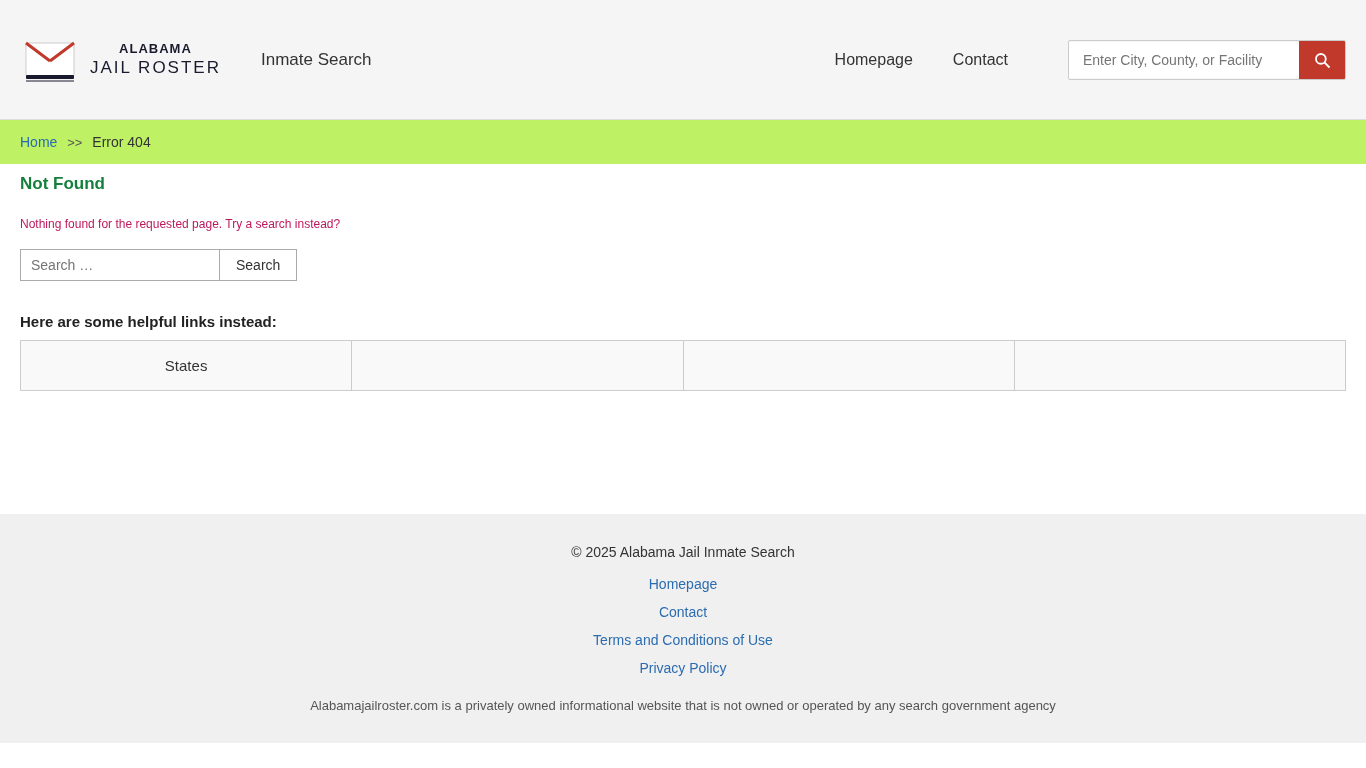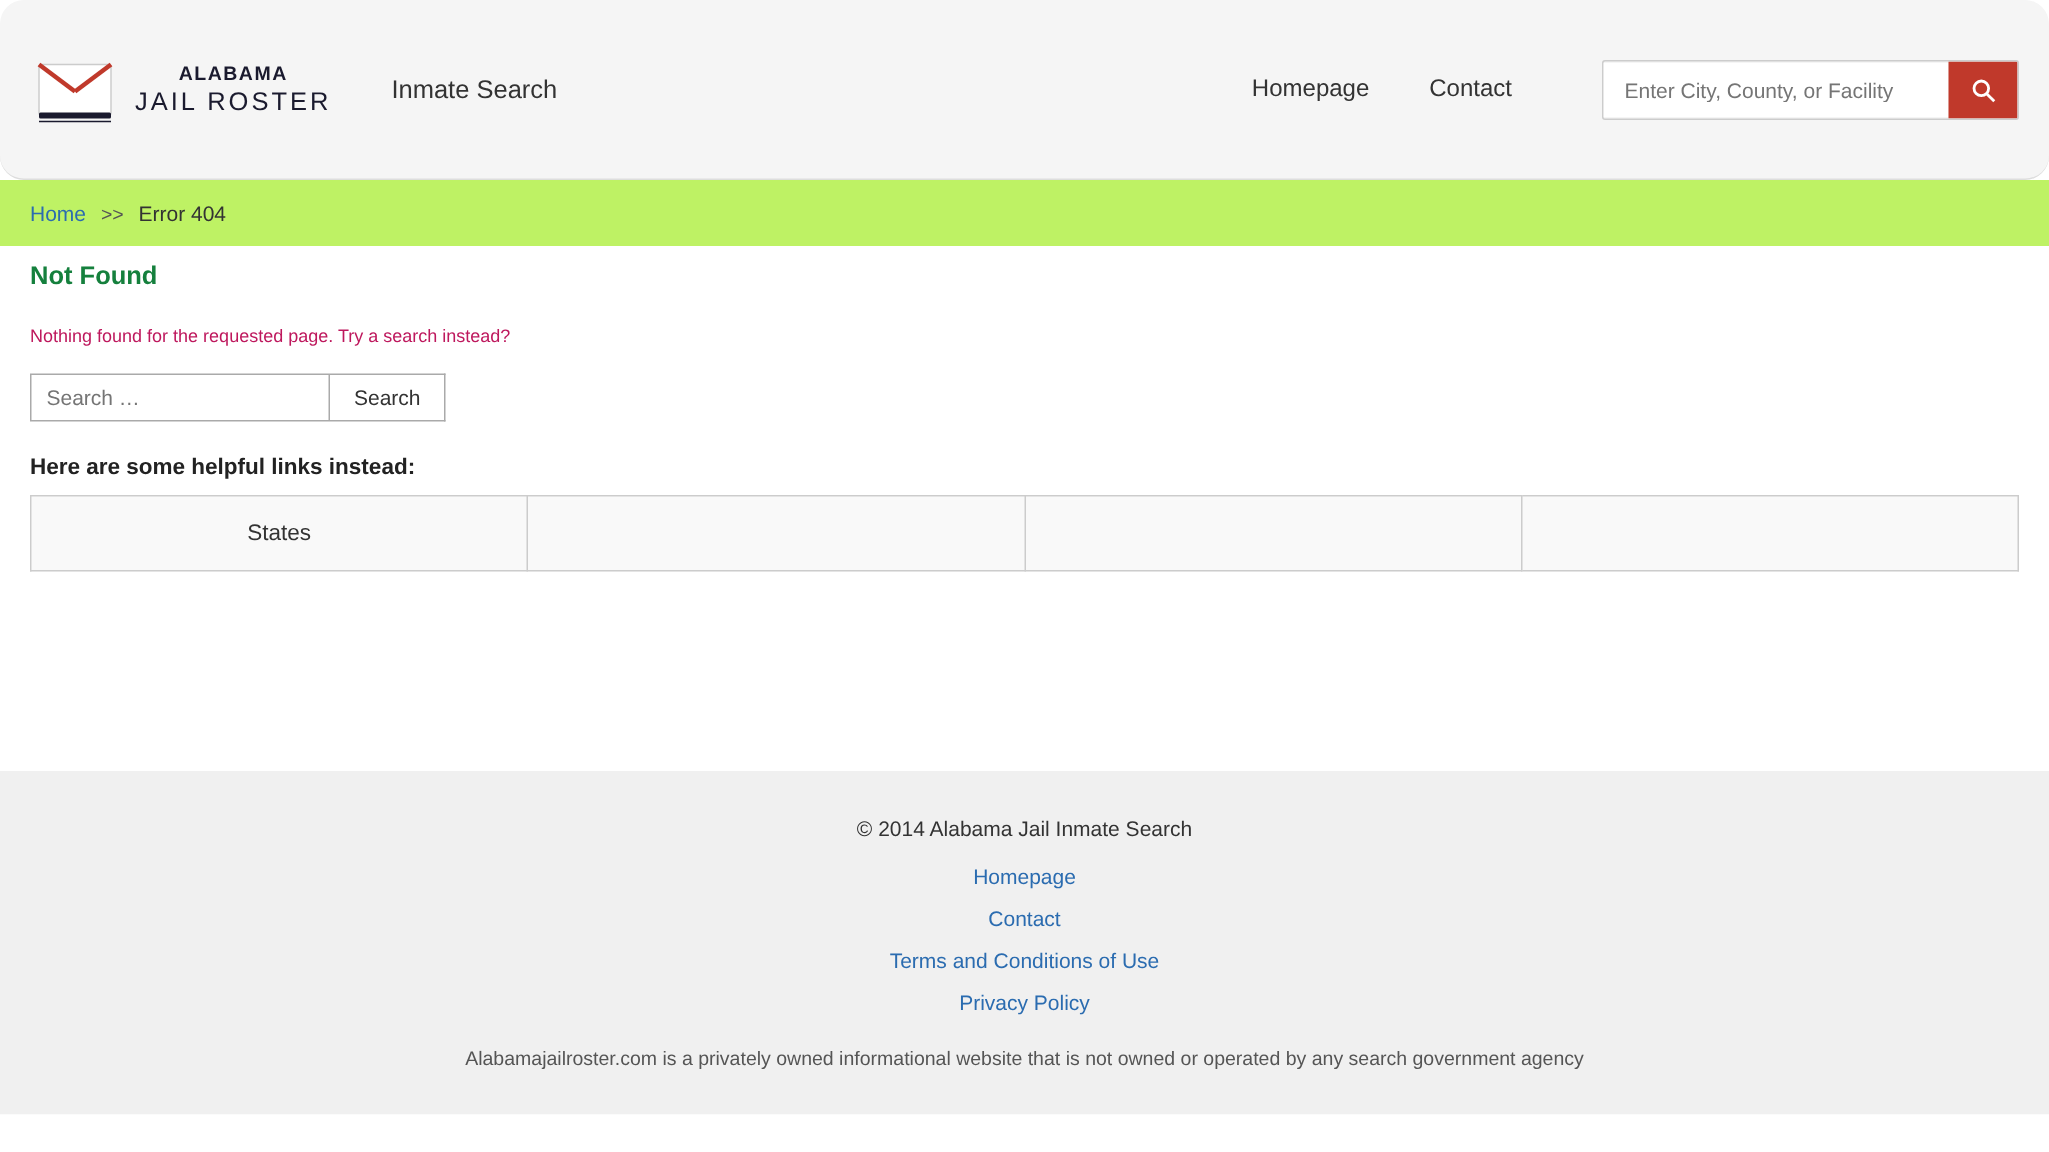--- a/index.html
+++ b/index.html
@@ -6,21 +6,20 @@
     body { font-family: Arial, sans-serif; background: #fff; color: #333; font-size: 15px; }
 
     
     .header {
       background: #f5f5f5;
       border-bottom: 1px solid #ddd;
       padding: 10px 20px;
       display: flex;
       align-items: center;
       min-height: 120px;
-      border-radius: 16px;
     }
     .logo-area {
       display: flex;
       align-items: center;
       gap: 10px;
       text-decoration: none;
       color: inherit;
     }
     .logo-img {
       width: 60px;
@@ -131,21 +130,21 @@
     }
     .not-found-desc {
       font-size: 12px;
       color: #be185d;
       margin-bottom: 18px;
     }
     .search-form {
       display: flex;
       align-items: center;
       gap: 0;
-      margin-bottom: 22px;
+      margin-bottom: 32px;
     }
     .search-form input {
       border: 1px solid #aaa;
       padding: 7px 10px;
       font-size: 14px;
       width: 200px;
       outline: none;
     }
     .search-form button {
       background: #fff;
@@ -274,19 +273,19 @@
         </td>
         <td></td>
         <td></td>
         <td></td>
       </tr>
     </tbody>
   </table>
 </div>
 
 <footer>
-  <div class="footer-copy">© 2014 Alabama Jail Inmate Search</div>
+  <div class="footer-copy">© 2025 Alabama Jail Inmate Search</div>
   <a class="footer-link" href="#">Homepage</a>
   <a class="footer-link" href="#">Contact</a>
   <a class="footer-link" href="#">Terms and Conditions of Use</a>
   <a class="footer-link" href="#">Privacy Policy</a>
   <p class="footer-disclaimer">Alabamajailroster.com is a privately owned informational website that is not owned or operated by any search government agency</p>
 </footer>
 
 </body></html>

